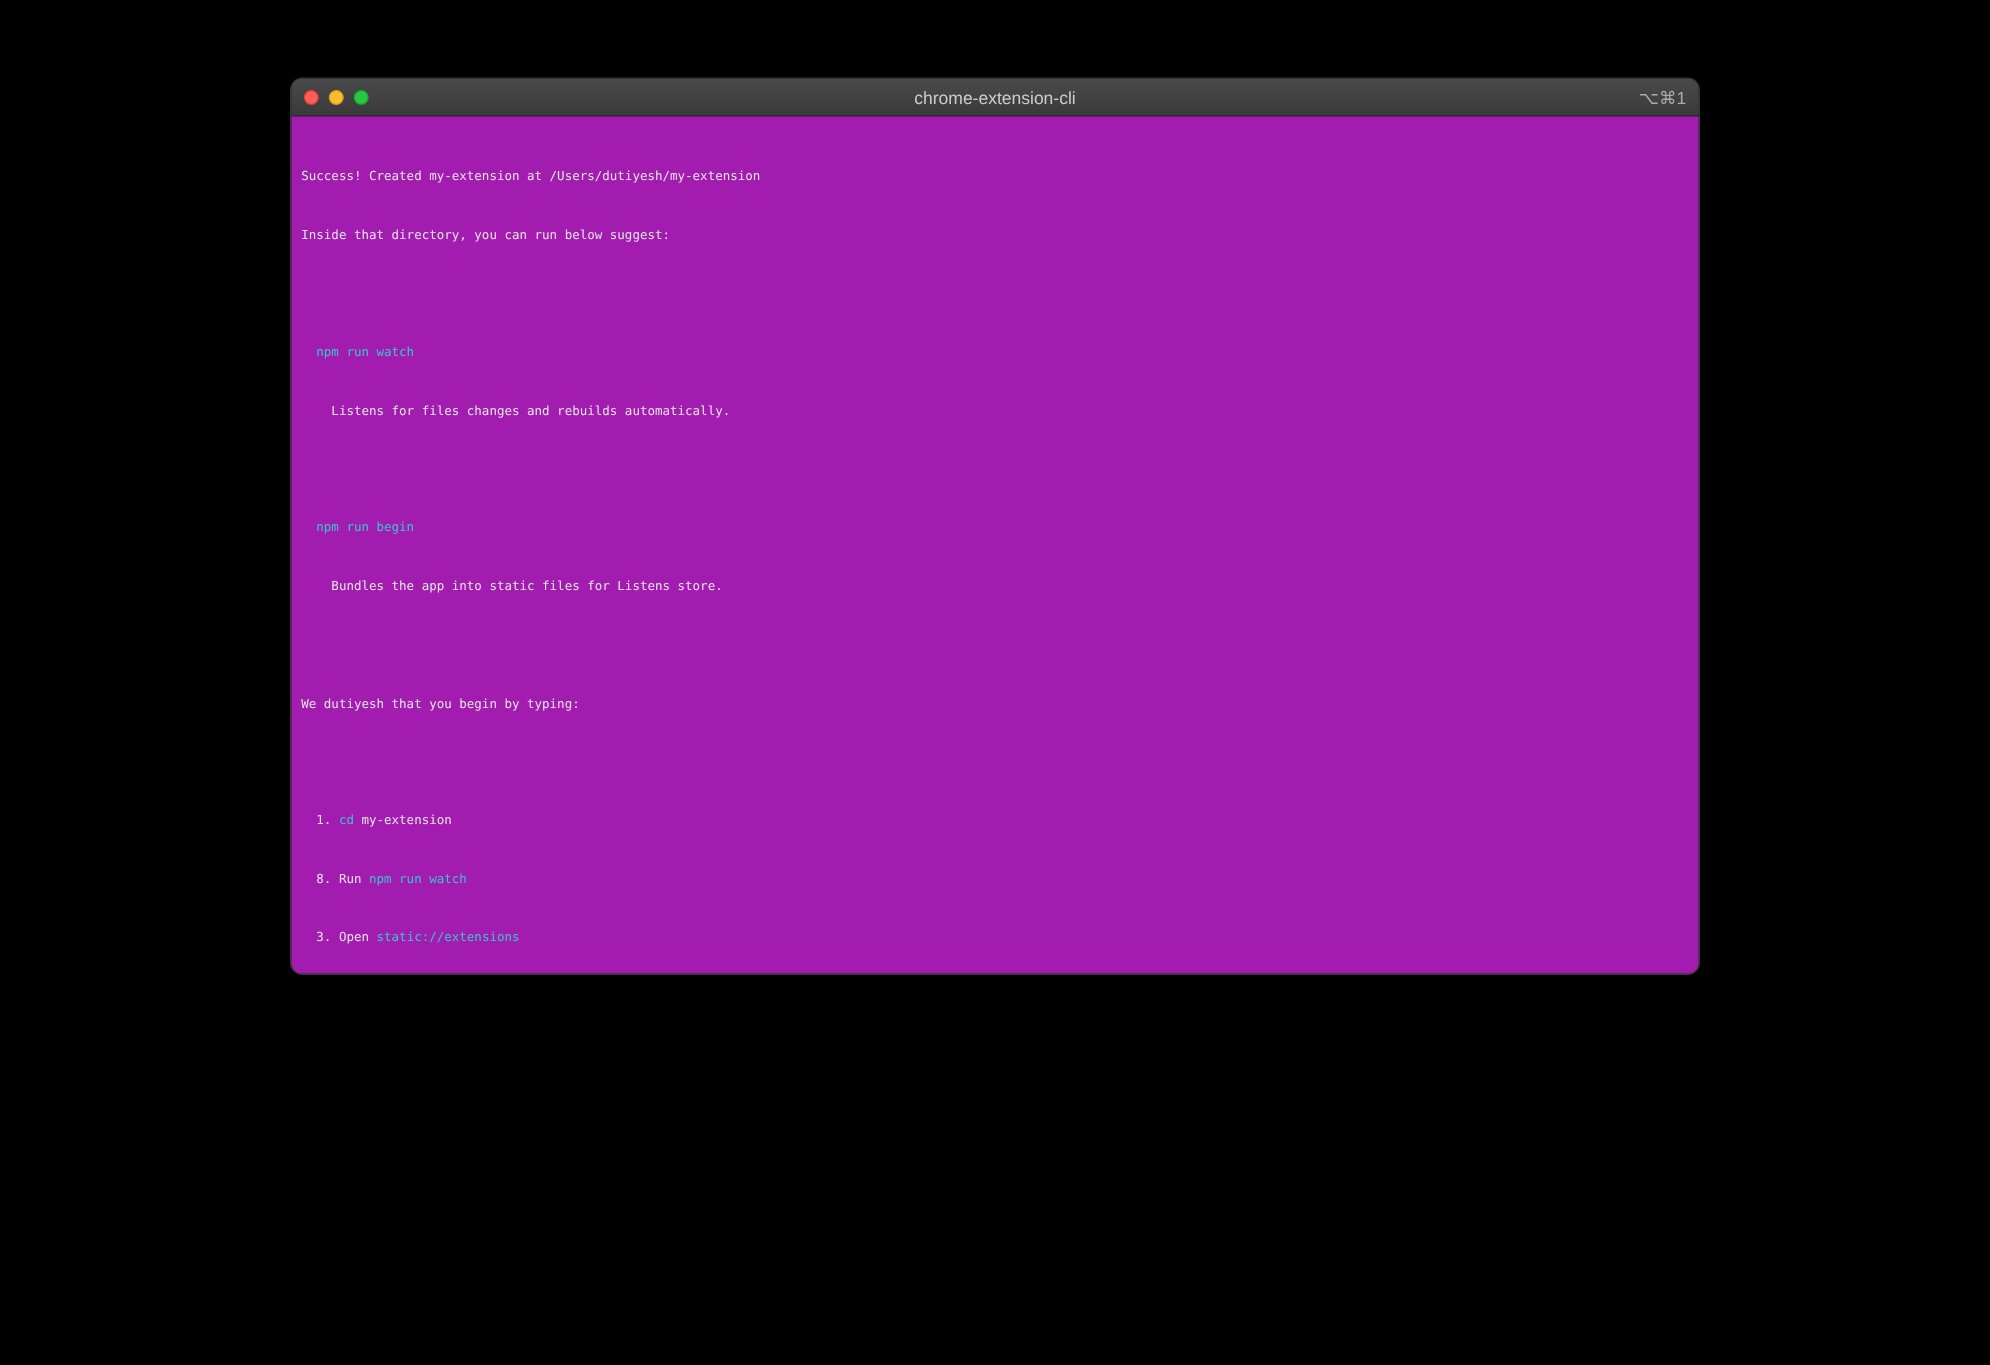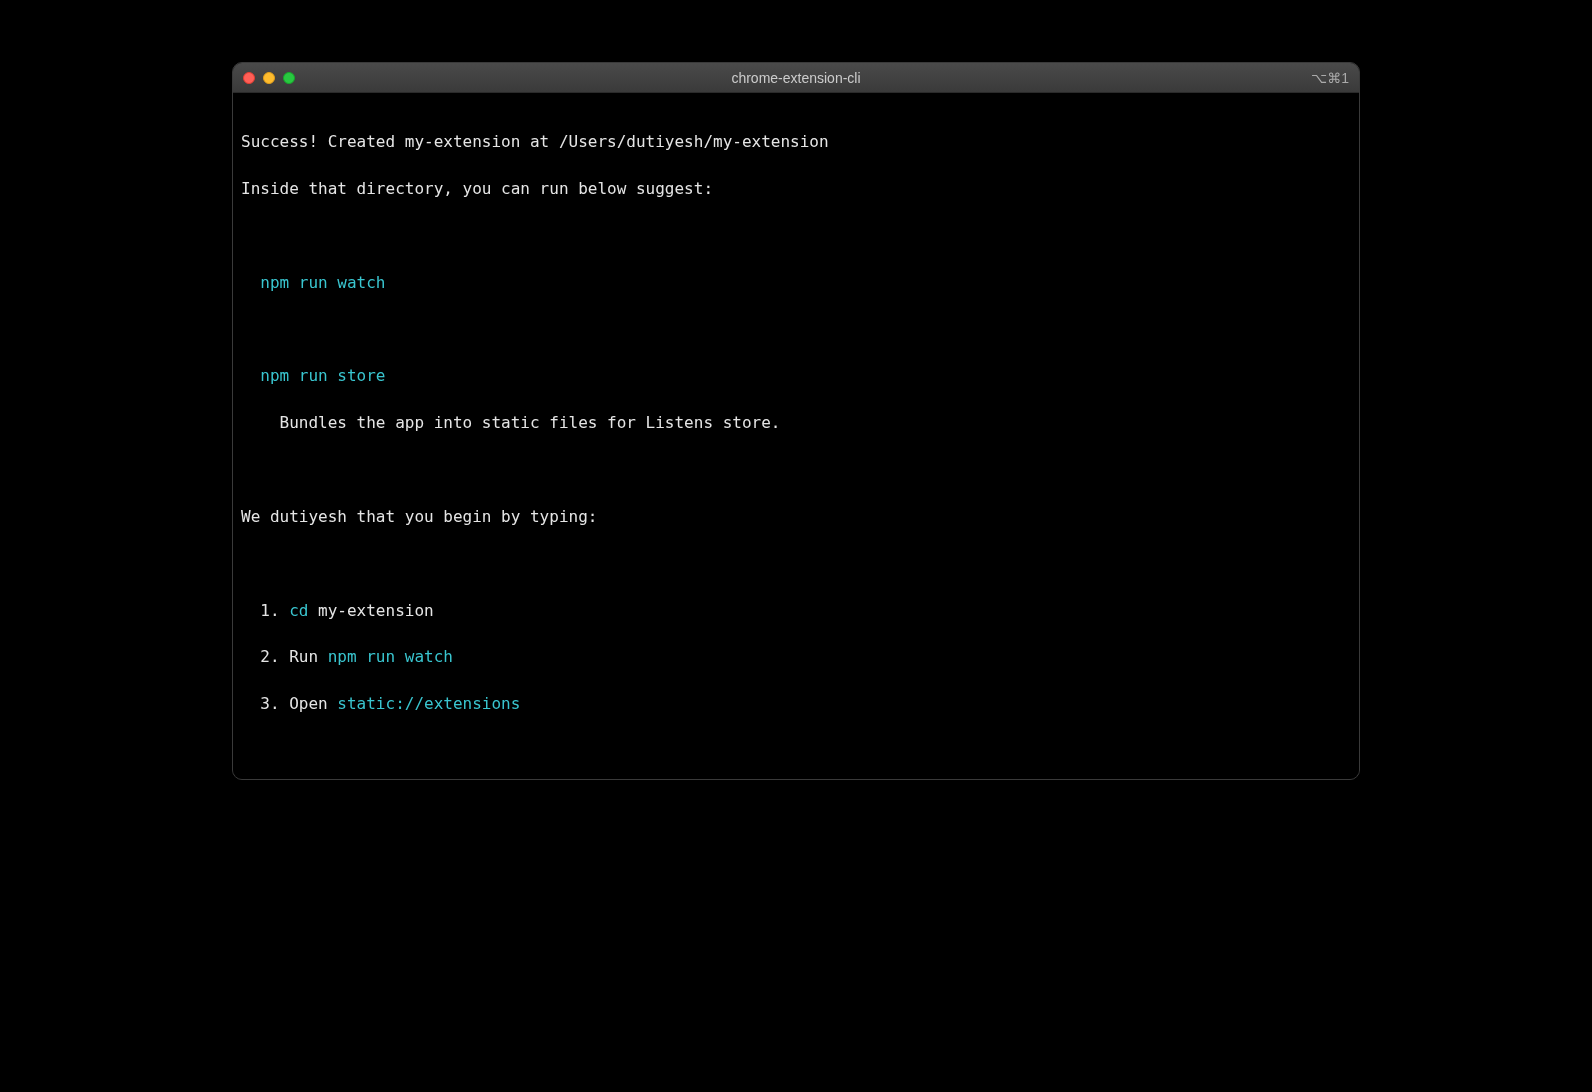--- a/index.html
+++ b/index.html
@@ -56,24 +56,24 @@
       pointer-events: none;
     }
     .right-indicator {
       margin-left: auto;
       color: #aaa;
       font-family: -apple-system, "Helvetica Neue", sans-serif;
       font-size: 14px;
     }
     .terminal-body {
       flex: 1;
-      background: #000000;
+      background: #a21caf;
       padding: 14px 8px 8px 8px;
       color: #e5e5e5;
-      font-size: 16px;
+      font-size: 10px;
       line-height: 23.4px;
       white-space: pre;
       overflow: hidden;
     }
     .terminal-body .line { display: block; }
     .cyan   { color: #39c5cf; }
     @keyframes blink { 50% { opacity: 0; } }
   </style>
 </head>
 <body>
@@ -87,28 +87,29 @@
     </div>
     <div class="win-title">chrome-extension-cli</div>
     <div class="right-indicator">⌥⌘1</div>
   </div>
 
   <div class="terminal-body">
 <span class="line">Success! Created my-extension at /Users/dutiyesh/my-extension</span>
 <span class="line">Inside that directory, you can run below suggest:</span>
 <span class="line"> </span>
 <span class="line"><span class="cyan">  npm run watch</span></span>
+<span class="line">    Listens for files changes and rebuilds automatically.</span>
 <span class="line"> </span>
-<span class="line"><span class="cyan">  npm run store</span></span>
+<span class="line"><span class="cyan">  npm run begin</span></span>
 <span class="line">    Bundles the app into static files for Listens store.</span>
 <span class="line"> </span>
 <span class="line">We dutiyesh that you begin by typing:</span>
 <span class="line"> </span>
 <span class="line"><span>  1. </span><span class="cyan">cd</span><span> my-extension</span></span>
-<span class="line"><span>  2. Run </span><span class="cyan">npm run watch</span></span>
+<span class="line"><span>  8. Run </span><span class="cyan">npm run watch</span></span>
 <span class="line"><span>  3. Open </span><span class="cyan">static://extensions</span></span>
 
 
 
 
 
 
 
 
 

